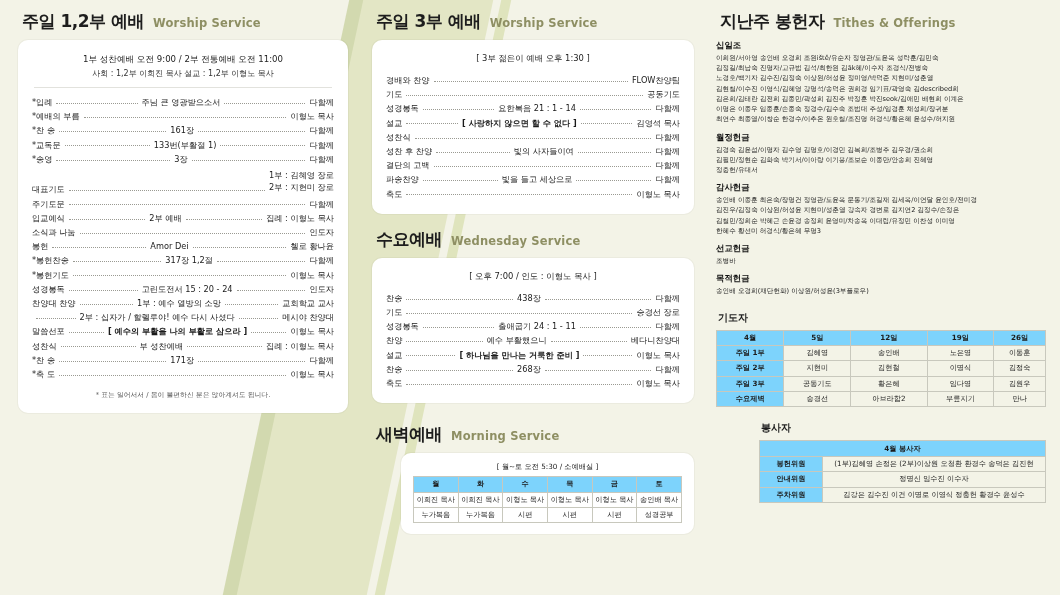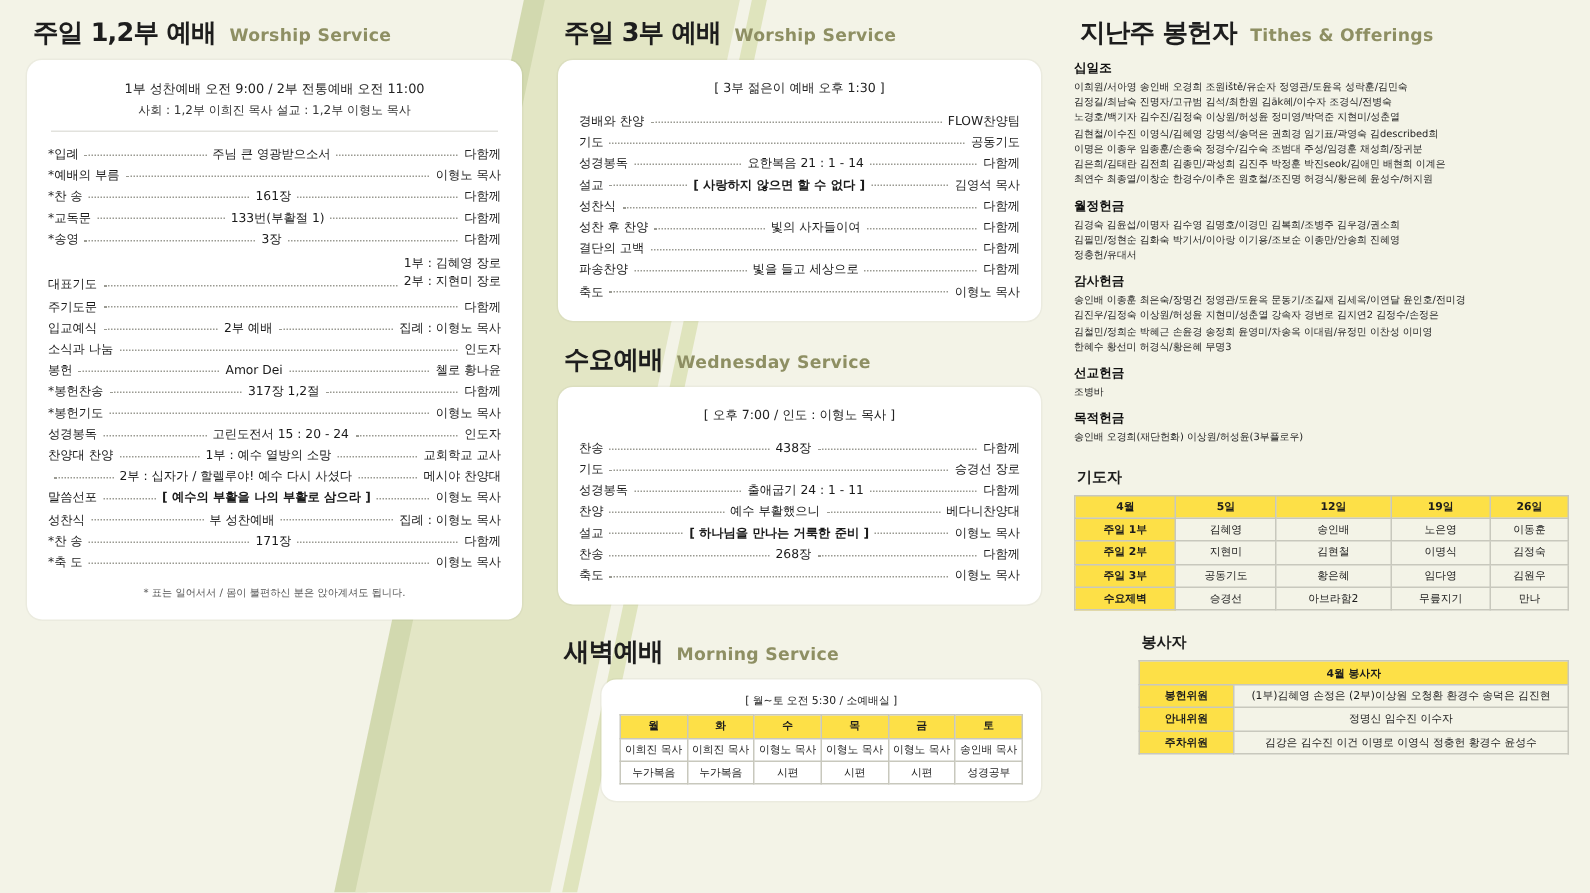--- a/index.html
+++ b/index.html
@@ -57,21 +57,21 @@
 
   .bracket { font-weight:bold; }
 
   .note { text-align:center; font-size:6.8px; color:#555; margin-top:9px; }
 
   .center-line { text-align:center; font-size:8.4px; color:#222; margin:2px 0 9px; }
 
   
   table { border-collapse:collapse; width:100%; font-size:7.2px; }
   table th, table td { border:1px solid #c8c8bd; text-align:center; padding:2.2px 1px; color:#1c1c1c; }
-  table th { background:#fde047; font-weight:bold; }
+  table th { background:#7dd3fc; font-weight:bold; }
   .tbl-title { font-size:10px; font-weight:bold; color:#1d1d1d; margin:0 0 5px 2px; }
 
   
   .off-block { margin-bottom:7px; }
   .off-title { font-size:8.4px; font-weight:bold; color:#111; margin-bottom:2px; }
   .off-body { font-size:6.6px; color:#222; line-height:1.55; }
 
   .mini-head { font-size:7.2px; text-align:center; margin:0 0 4px; color:#222;}
 </style>
 </head>
@@ -386,22 +386,22 @@
       <span class="en">Tithes &amp; Offerings</span>
     </div>
     <div id="offerings">
         <div class="off-block">
           <div class="off-title">십일조</div>
           <div class="off-body">
             <div>이희원/서아영 송인배 오경희 조원iště/유순자 정영관/도윤옥 성락훈/김민숙</div>
             <div>김정길/최남숙 진명자/고규범 김석/최한원 김āk혜/이수자 조경식/전병숙</div>
             <div>노경호/백기자 김수진/김정숙 이상원/허성윤 정미영/박덕준 지현미/성춘열</div>
             <div>김현철/이수진 이영식/김혜영 강명석/송덕은 권희경 임기표/곽영숙 김described희</div>
+            <div>김은희/김태란 김전희 김종민/곽성희 김진주 박정훈 박진seok/김애민 배현희 이계은</div>
             <div>이명은 이종우 임종훈/손종숙 정경수/김수숙 조범대 주성/임경훈 채성희/장귀분</div>
-            <div>김은희/김태란 김전희 김종민/곽성희 김진주 박정훈 박진seok/김애민 배현희 이계은</div>
             <div>최연수 최종열/이창순 한경수/이추온 원호철/조진명 허경식/황은혜 윤성수/허지원</div>
           </div>
         </div>
         <div class="off-block">
           <div class="off-title">월정헌금</div>
           <div class="off-body">
             <div>김경숙 김윤섭/이명자 김수영 김명호/이경민 김복희/조병주 김우경/권소희</div>
             <div>김필민/정현순 김화숙 박기서/이아랑 이기용/조보순 이종만/안송희 진혜영</div>
             <div>정충헌/유대서</div>
           </div>

